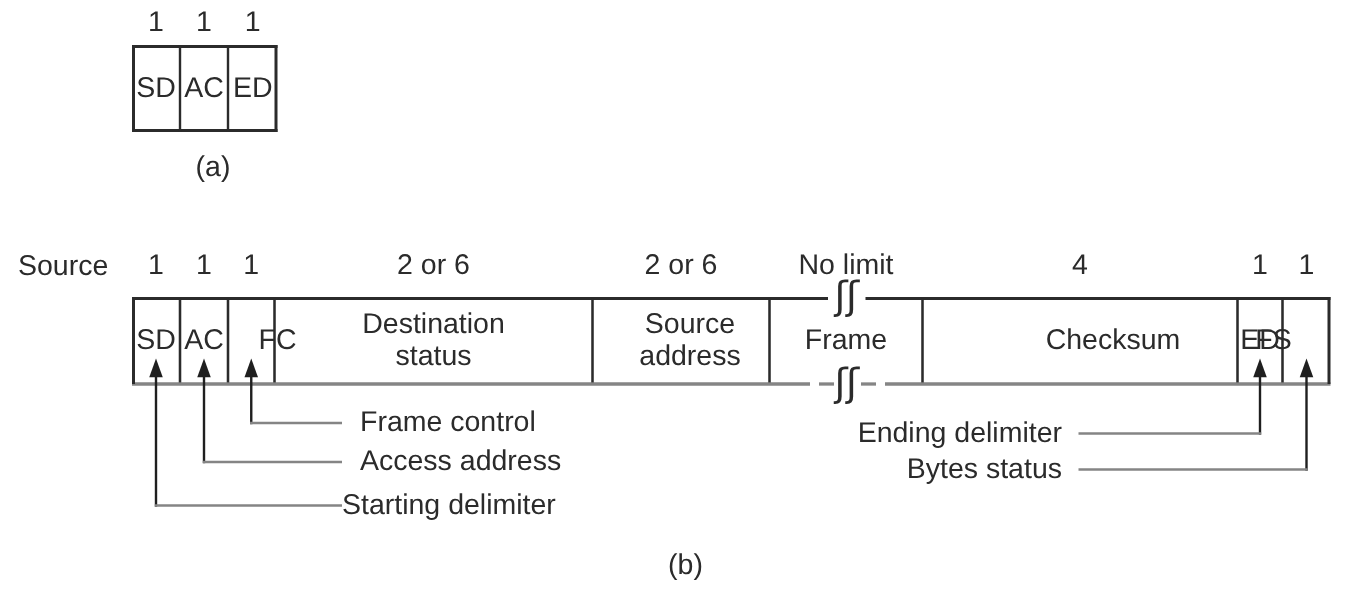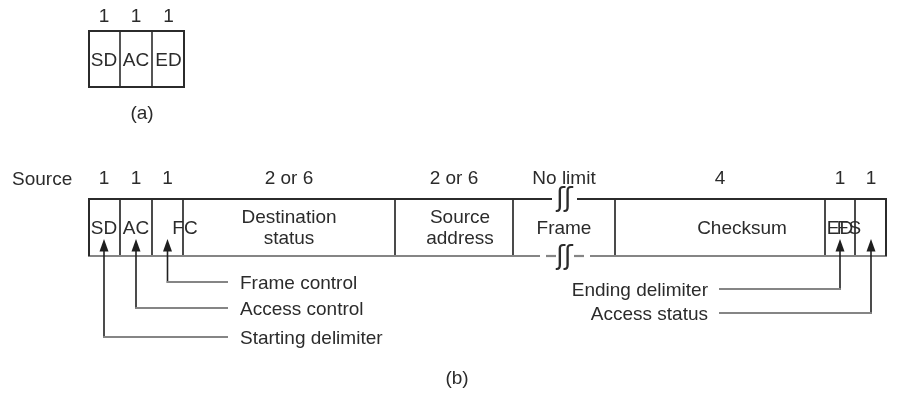--- a/index.html
+++ b/index.html
@@ -85,24 +85,24 @@
       <div class="t center" style="left:564px;top:177px">No limit</div>
       <div class="t center" style="left:742px;top:227px">Checksum</div>
       <div class="t center" style="left:720px;top:177px">4</div>
       <div class="t center" style="left:840px;top:227px">ED</div>
       <div class="t center" style="left:840px;top:177px">1</div>
       <div class="t center" style="left:849px;top:227px">FS</div>
       <div class="t center" style="left:871px;top:177px">1</div>
     </div>
   <div id="callouts">
       <div class="t vcenter" style="left:240px;top:282px">Frame control</div>
-      <div class="t vcenter" style="left:240px;top:308px">Access control</div>
-      <div class="t vcenter" style="left:240px;top:337px">Starting delimiter</div>
+      <div class="t vcenter" style="left:240px;top:308px">Access address</div>
+      <div class="t vcenter" style="left:228px;top:337px">Starting delimiter</div>
       <div class="t vcenter rlabel" style="right:203px;top:289px">Ending delimiter</div>
-      <div class="t vcenter rlabel" style="right:203px;top:313px">Access status</div>
+      <div class="t vcenter rlabel" style="right:203px;top:313px">Bytes status</div>
     </div>
 
   <div class="t vcenter" style="left:12px;top:178px">Source</div>
 
   <div class="t center" style="left:142px;top:112px">(a)</div>
 
   <div class="t center" style="left:457px;top:377px">(b)</div>
 </div>
 
 </body></html>

